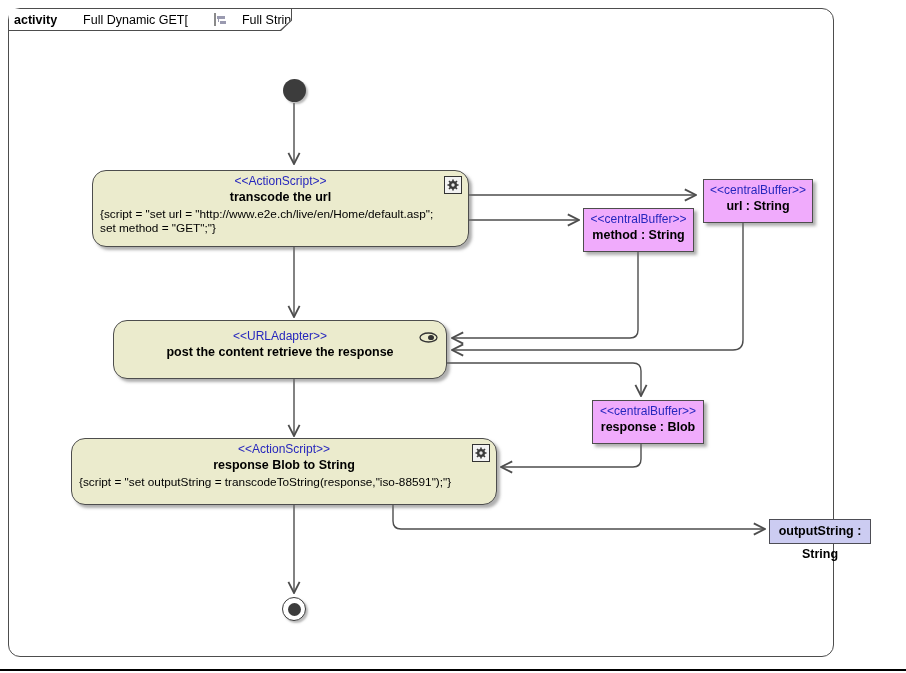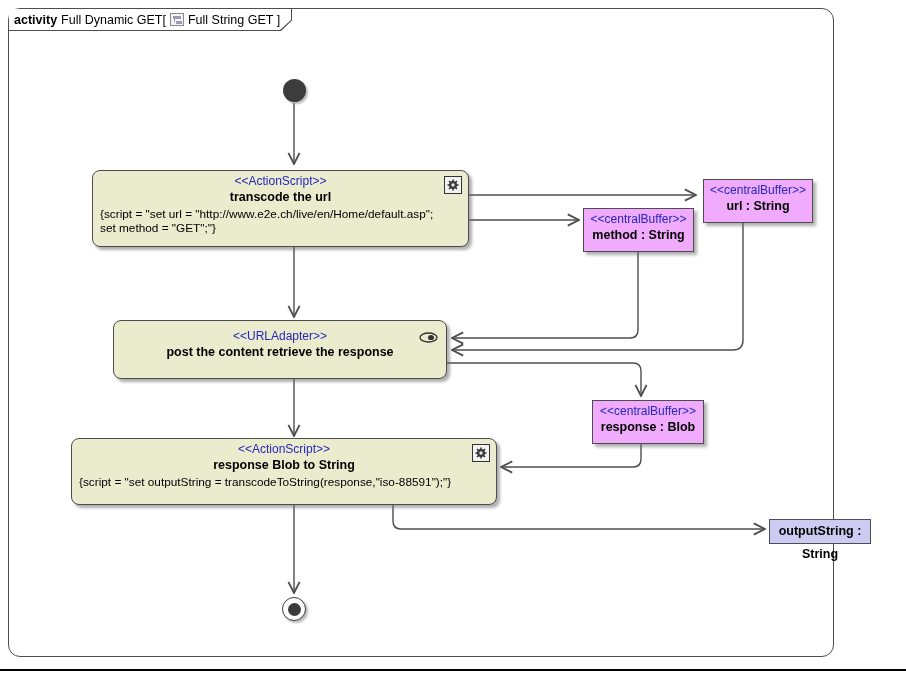--- a/index.html
+++ b/index.html
@@ -13,35 +13,35 @@
     border:1.6px solid #4d4d4d;border-radius:12px;background:transparent;
   }
   .frame-tab{position:absolute;left:9px;top:9px;width:283px;height:22px;
     background:#4d4d4d;
     clip-path:polygon(0 0,100% 0,100% 52%,calc(100% - 11px) 100%,0 100%);
   }
   .frame-tab-inner{position:absolute;left:0;top:0;width:282px;height:21px;
     background:#ffffff;
     clip-path:polygon(0 0,100% 0,100% 52%,calc(100% - 11px) 100%,0 100%);
     display:flex;align-items:center;padding:0 4px 0 5px;box-sizing:border-box;
-    font-size:12.5px;white-space:nowrap;
+    font-size:12.5px;white-space:nowrap;gap:22px;
   }
   .frame-tab-inner b{margin-right:4px;}
   .tab-icon{display:inline-block;width:14px;height:13px;margin:0 4px;position:relative;
     border:1px solid #8a8a8a;background:#f4f4f8;box-sizing:border-box;}
   .tab-icon span{position:absolute;background:#9a9ab0;}
   .bottom-line{position:absolute;left:0;top:669px;width:906px;height:2px;background:#000;}
 
   
   svg.edges{position:absolute;left:0;top:0;pointer-events:none;}
 
   
   .action{
     position:absolute;box-sizing:border-box;background:#ebebcd;border:1.6px solid #4d4d4d;
-    border-radius:8px;box-shadow:3px 3px 3px rgba(110,110,110,.55);
+    border-radius:14px;box-shadow:3px 3px 3px rgba(110,110,110,.55);
     text-align:center;padding-top:3px;
   }
   .buffer{
     position:absolute;box-sizing:border-box;background:#f0abfc;border:1.3px solid #4d4d4d;
     box-shadow:3px 3px 3px rgba(110,110,110,.55);text-align:center;padding-top:3px;
   }
   .param{
     position:absolute;box-sizing:border-box;background:#ccccf2;border:1.3px solid #4d4d55;
     text-align:center;font-weight:bold;font-size:12.5px;line-height:23px;
   }

